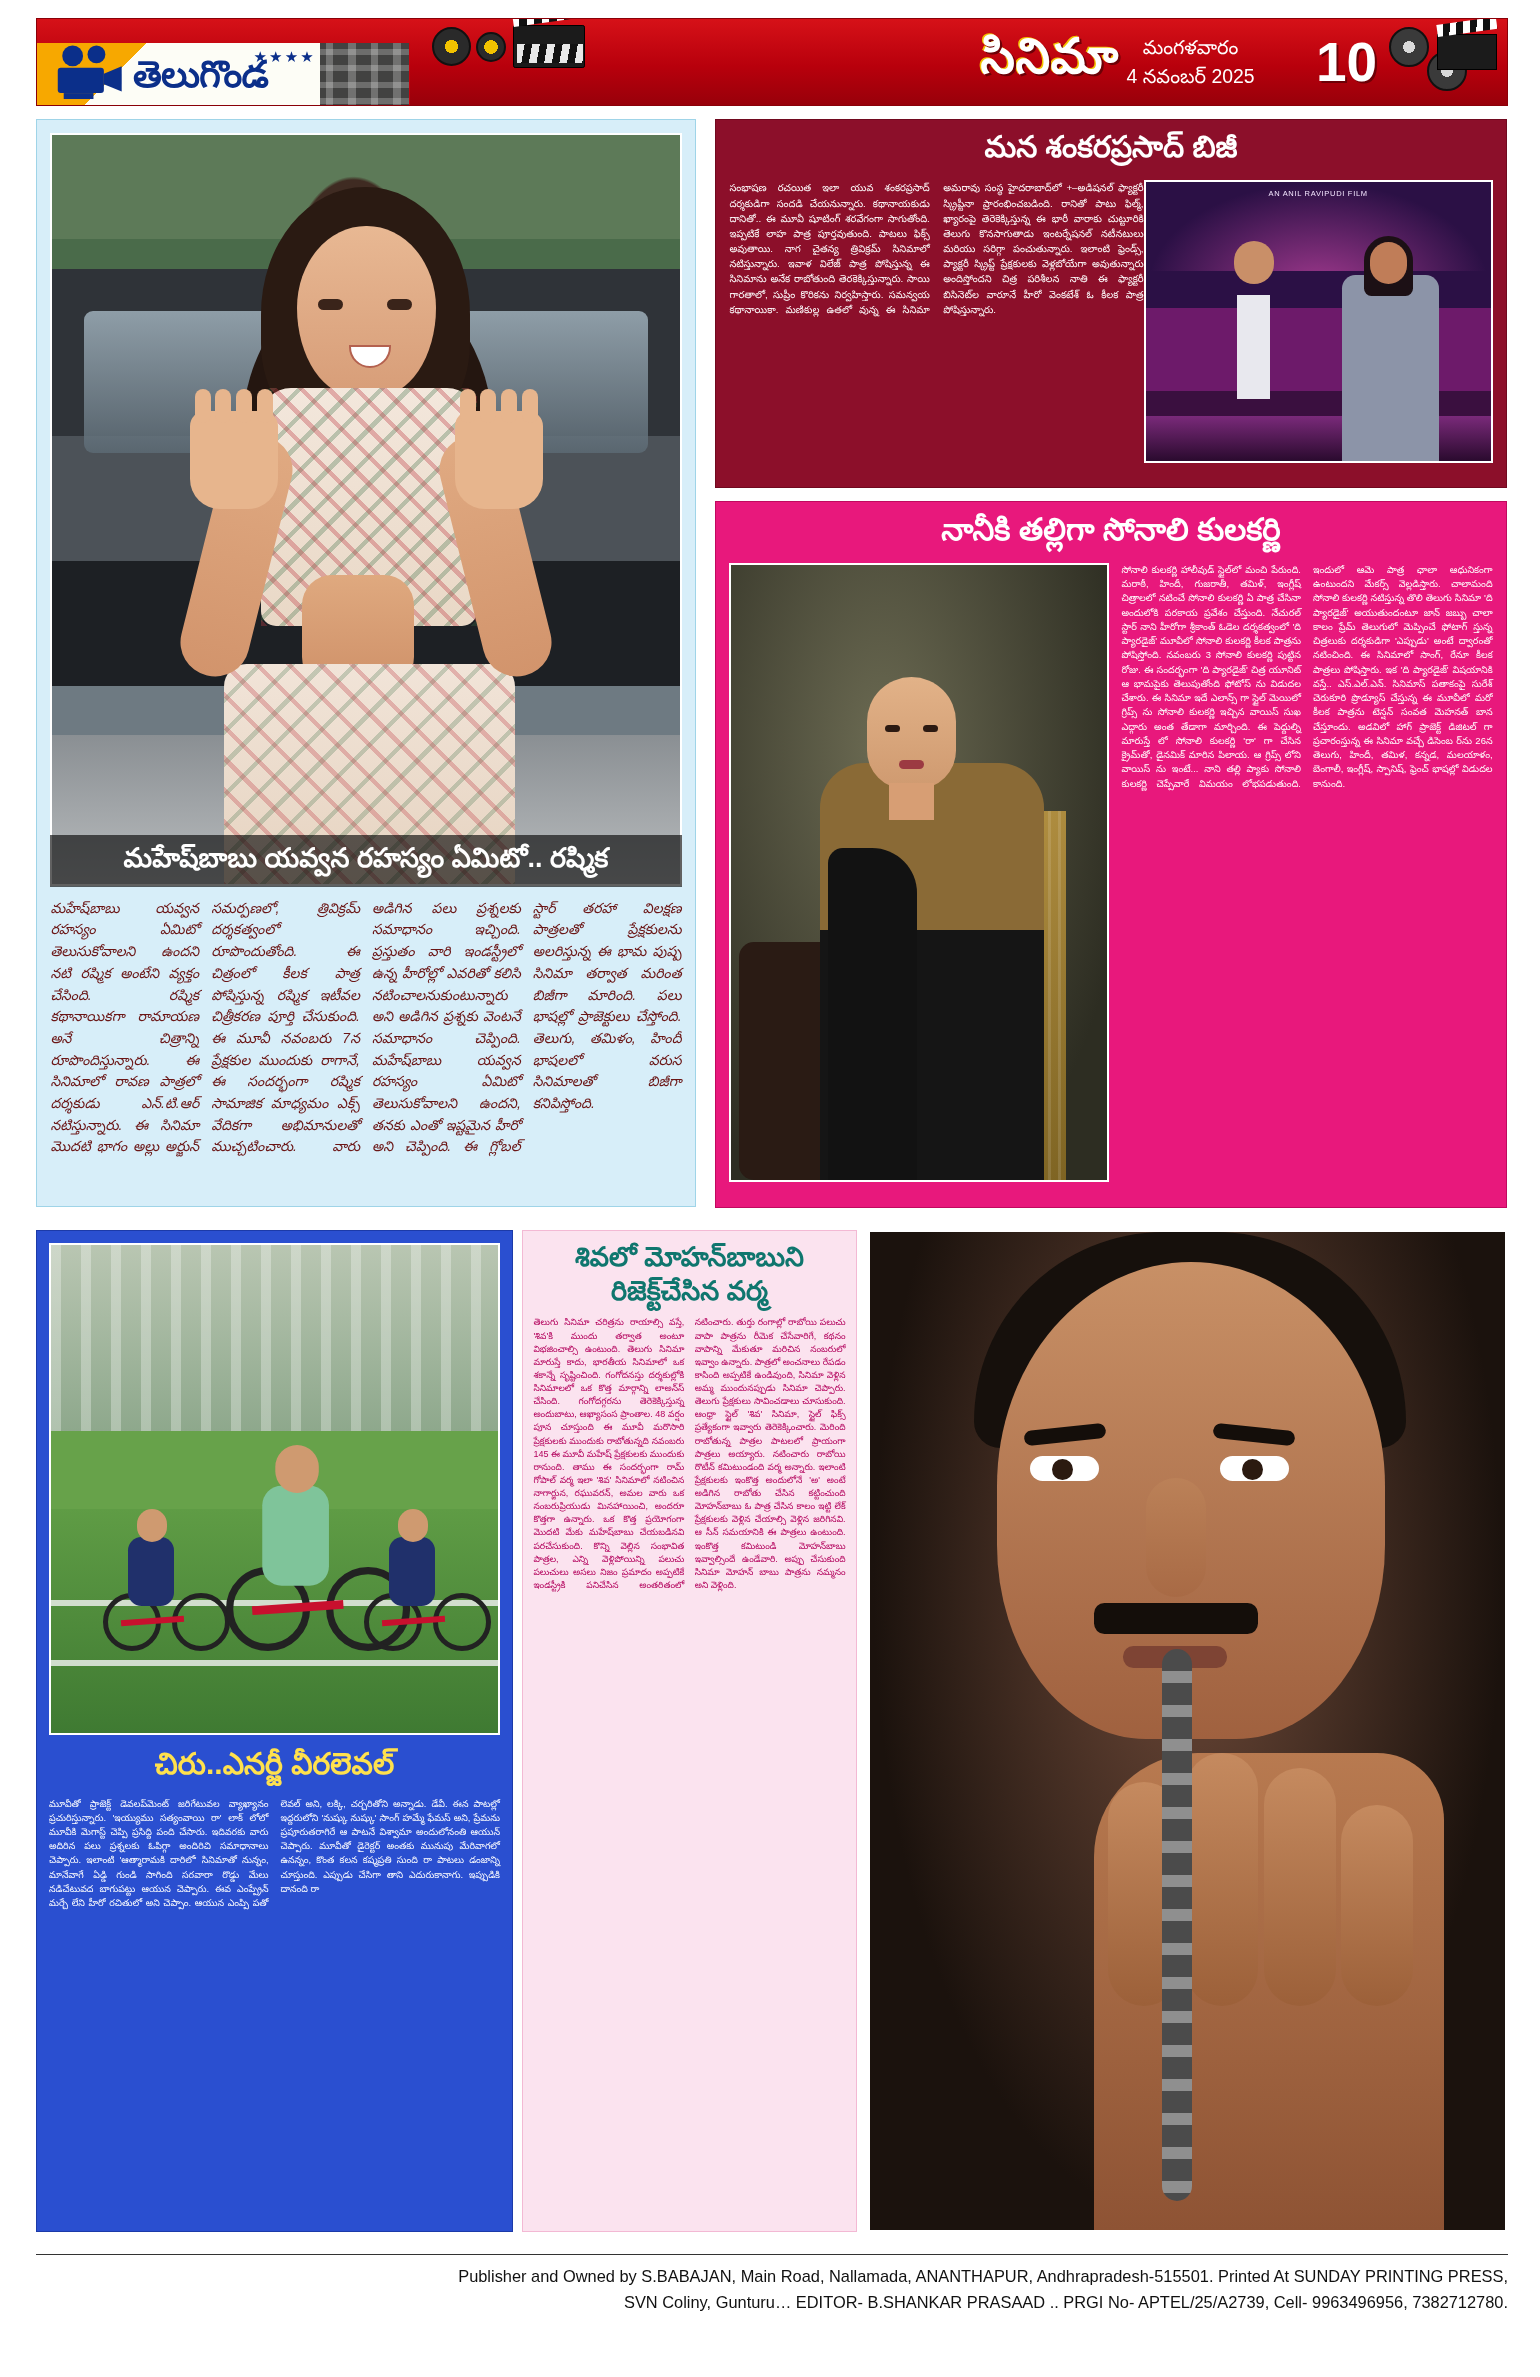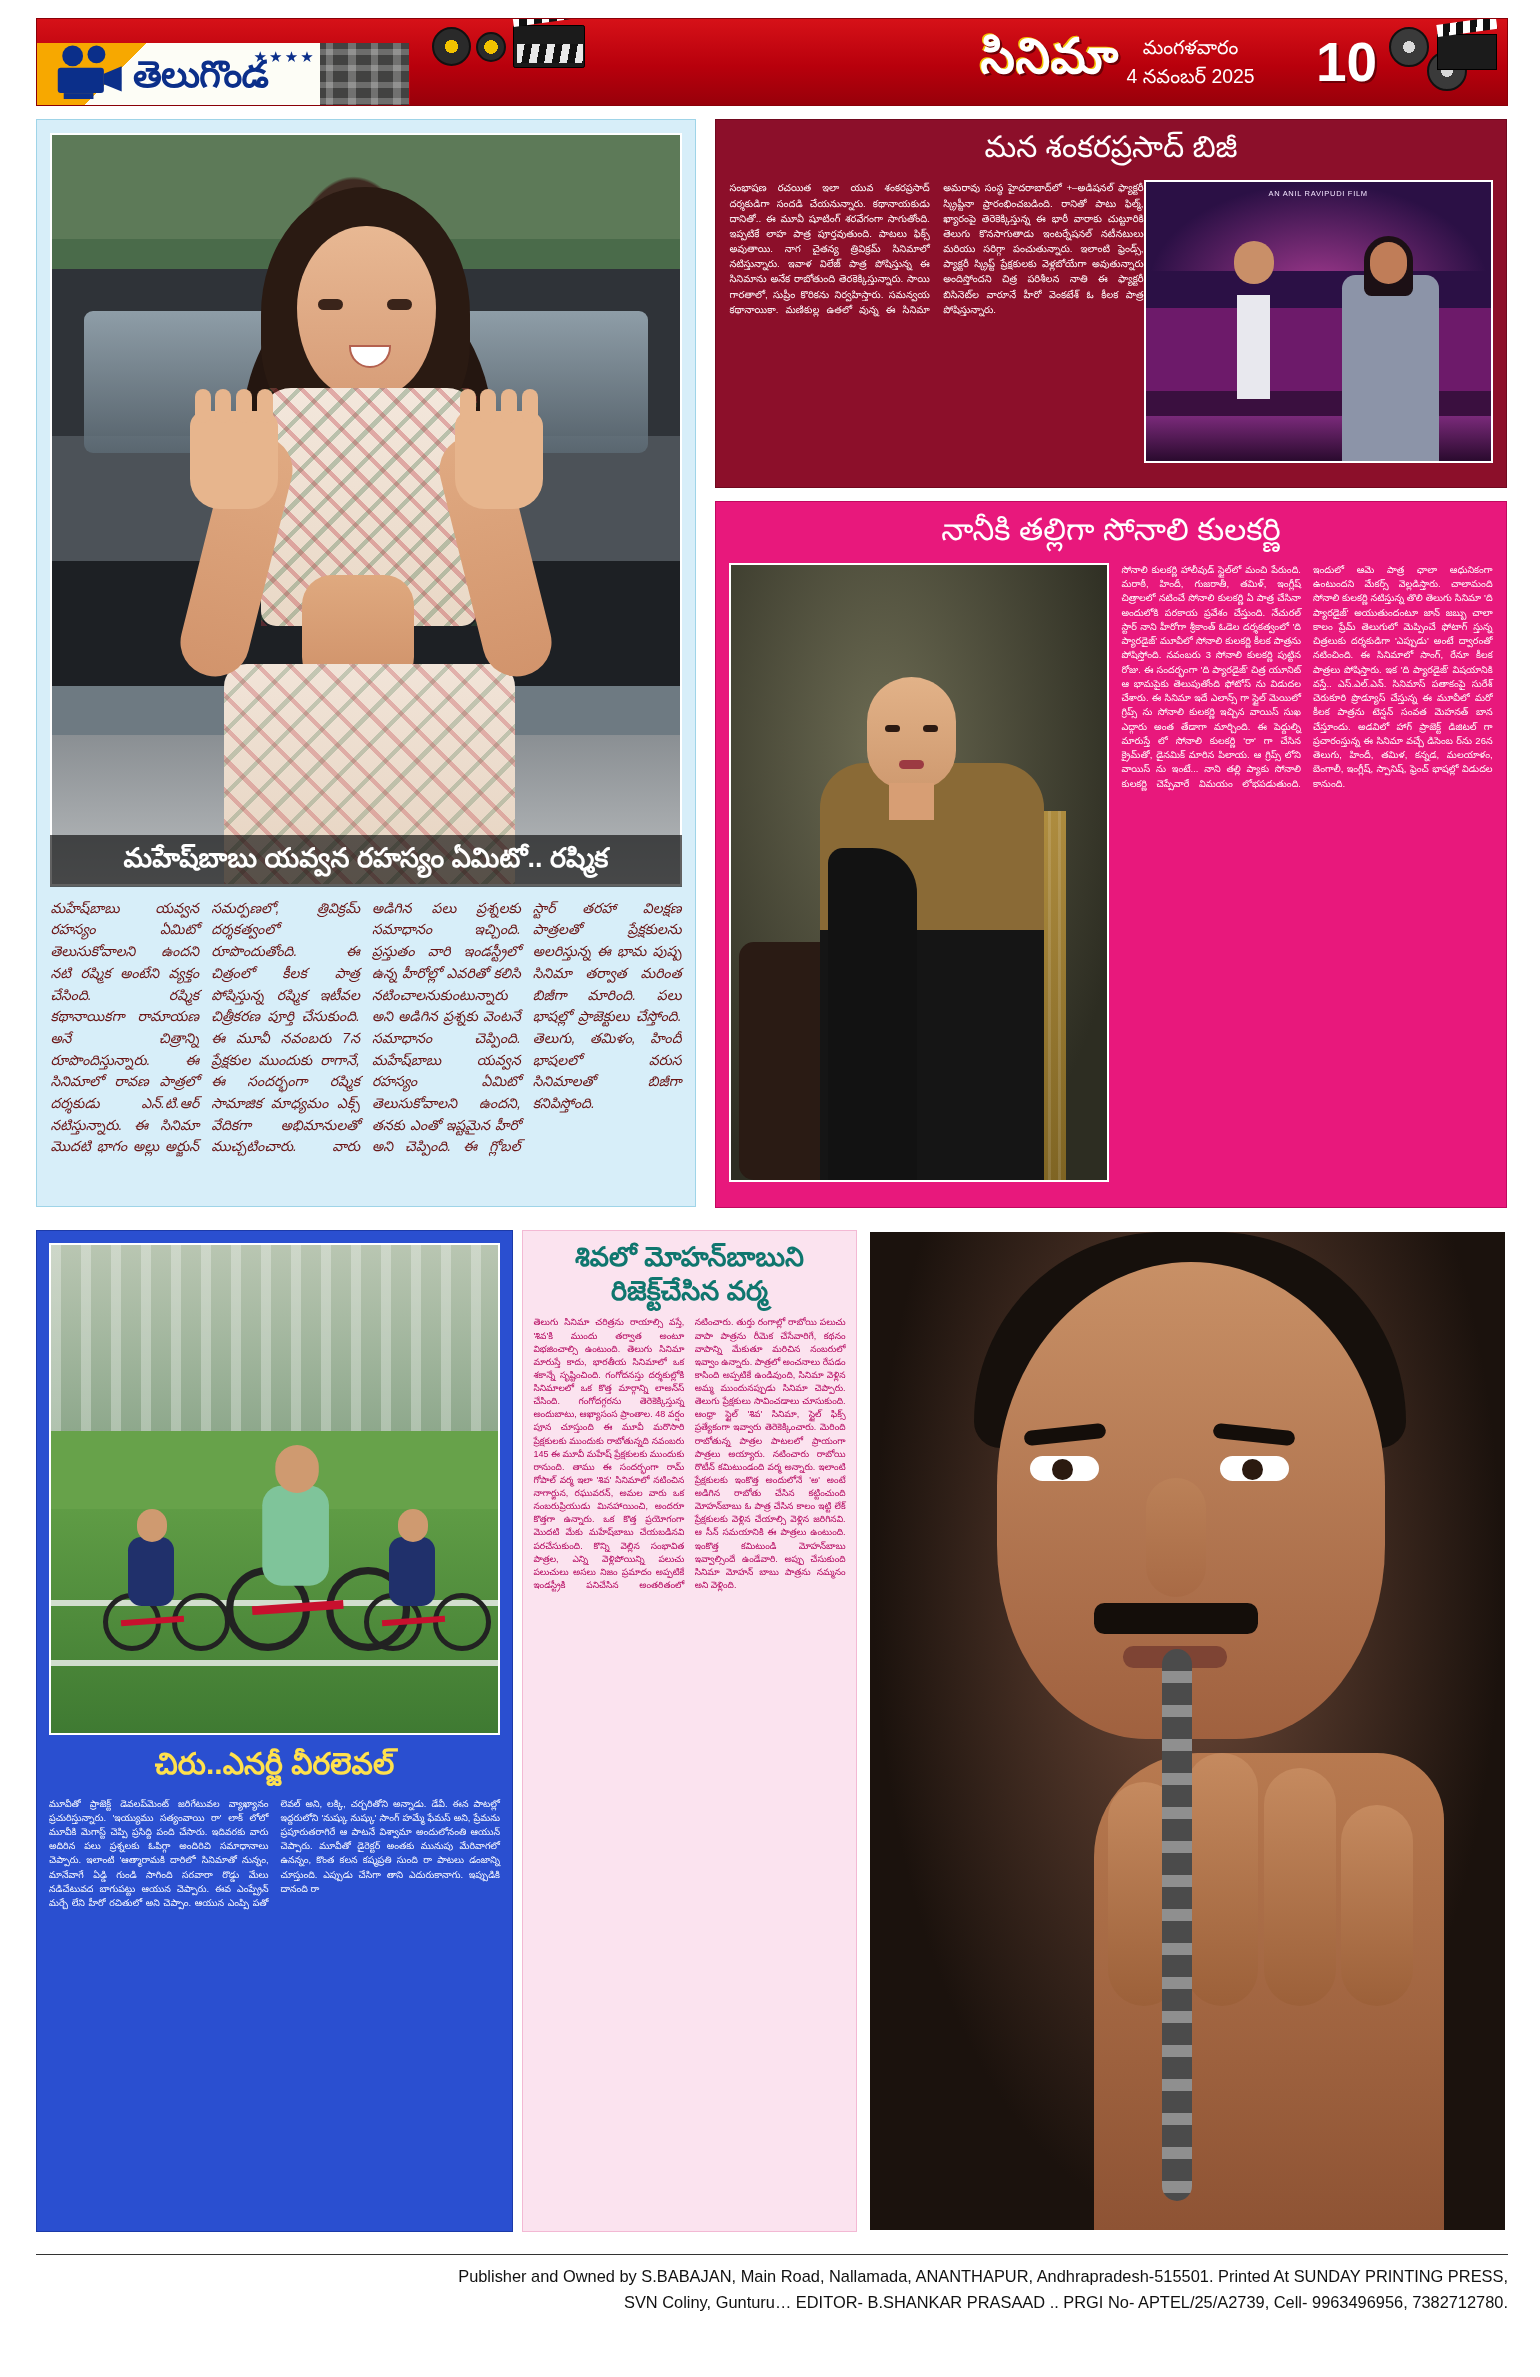--- a/index.html
+++ b/index.html
@@ -220,21 +220,21 @@
   }
 
   
   #panel-shankar {
     left: 715px; top: 119px; width: 792px; height: 369px;
     background: #8c0f2a;
     border: 1.5px solid #70091f;
     padding: 10.4px 13.4px 12px;
   }
   .panel-title-white {
-    color:#fff; font-size: 30px; font-weight:normal; text-align:center; margin-bottom: 9px;
+    color:#fff; font-size: 30px; font-weight:bold; text-align:center; margin-bottom: 9px;
   }
   #panel-shankar .inner { display:flex; gap: 0; }
   #panel-shankar .txt {
     flex: 1; column-count: 2; column-gap: 13.4px;
     color:#fff; font-size: 9.8px; line-height:1.55; text-align:justify;
   }
   .ph-poster {
     width: 349px; height: 283px; border: 2.2px solid #fff;
     position: relative; overflow:hidden;
     background: linear-gradient(180deg,#2b1045 0 45%, #6d1a6a 45% 75%, #3a0f3f 75% 100%);

